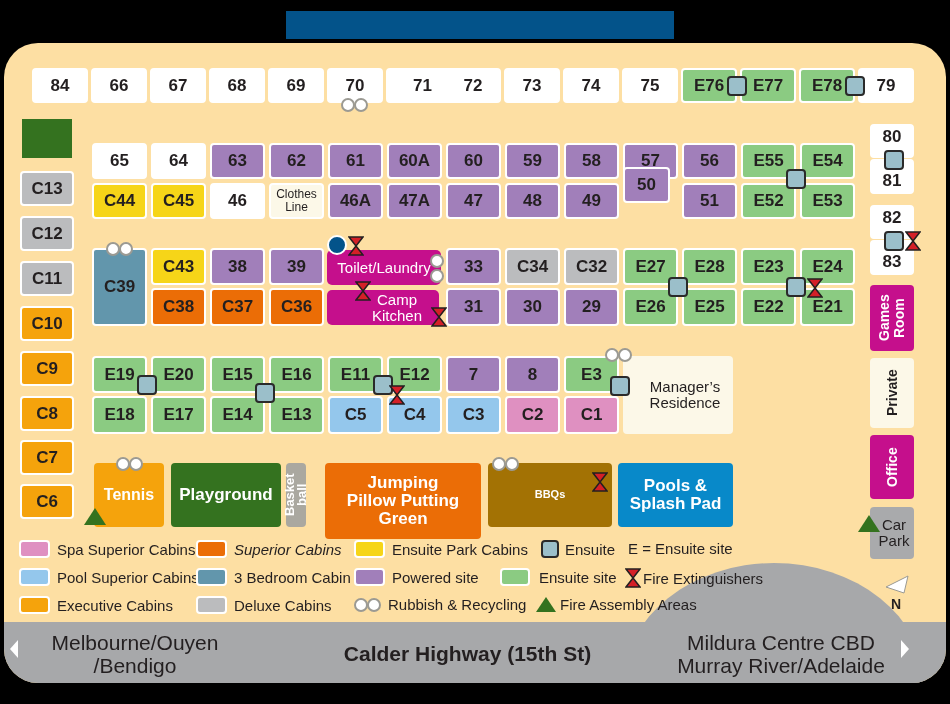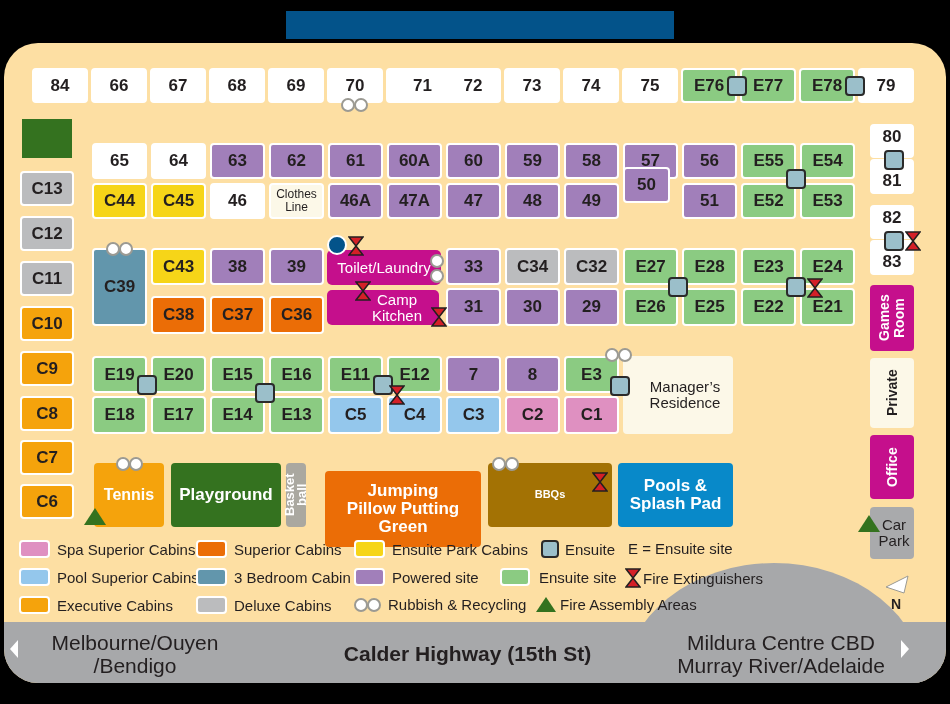--- a/index.html
+++ b/index.html
@@ -7,21 +7,21 @@
   body { position: relative; font-family: "Liberation Sans", "DejaVu Sans", sans-serif; }
   .title-bar { position: absolute; left: 286px; top: 11px; width: 388px; height: 28px; background: #03538a; }
   .map { position: absolute; left: 4px; top: 43px; width: 942px; height: 640px; background: #fddfa3; border-radius: 34px; overflow: hidden; }
   .road { position: absolute; left: 0; top: 579px; width: 942px; height: 61px; background: #a7a8aa; }
   .road-hump { position: absolute; left: 620px; top: 520px; width: 300px; height: 120px; background: #a7a8aa; border-radius: 50% 50% 0 0 / 100% 100% 0 0; }
   .site { position: absolute; display: flex; align-items: center; justify-content: center; font-weight: bold; font-size: 17px; color: #231f20; border: 2.5px solid #fff; border-radius: 4px; text-align: center; line-height: 1.05; }
   .white { background: #fff; }
   .purple { background: #a17fba; }
   .green { background: #8bcb82; }
   .yellow { background: #f6d518; }
-  .orange { background: #eb6d06; margin-top: 8px; }
+  .orange { background: #eb6d06; }
   .exec { background: #f5a30c; }
   .grey { background: #bbbcbe; }
   .blue { background: #94c7ec; }
   .pink { background: #df90c1; }
   .teal { background: #6296ac; }
   .cream { background: #fcf8e8; font-weight: normal; }
   .magenta { background: #c50f8c; color: #fff; }
   .darkgreen { background: #34721f; color: #fff; }
   .brown { background: #a37204; color: #fff; }
   .pool { background: #0889c9; color: #fff; }
@@ -227,21 +227,21 @@
     </svg>
   <div class="site pool" style="left:614px;top:420px;width:115px;height:64px;border:none;font-size:17px;padding:0 8px;">Pools &amp; Splash Pad</div>
 
   <div class="road-hump"></div>
   <div class="road"></div>
 
   <div class="legend-item" style="left:15px;top:497px;">
       <span class="swatch" style="background:#df90c1;"></span>
       <span>Spa Superior Cabins</span>
     </div>
-  <div class="legend-item" style="left:192px;top:497px;">
+  <div class="legend-item" style="left:192px;top:497px;font-style:italic;">
       <span class="swatch" style="background:#eb6d06;"></span>
       <span>Superior Cabins</span>
     </div>
   <div class="legend-item" style="left:350px;top:497px;">
       <span class="swatch" style="background:#f6d518;"></span>
       <span>Ensuite Park Cabins</span>
     </div>
   <div class="legend-item" style="left:537px;top:497px;">
       <span style="width:18px;height:18px;background:#9bbfca;border:2.5px solid #2a2a2a;border-radius:4px;margin-right:6px;"></span>
       <span>Ensuite</span>

